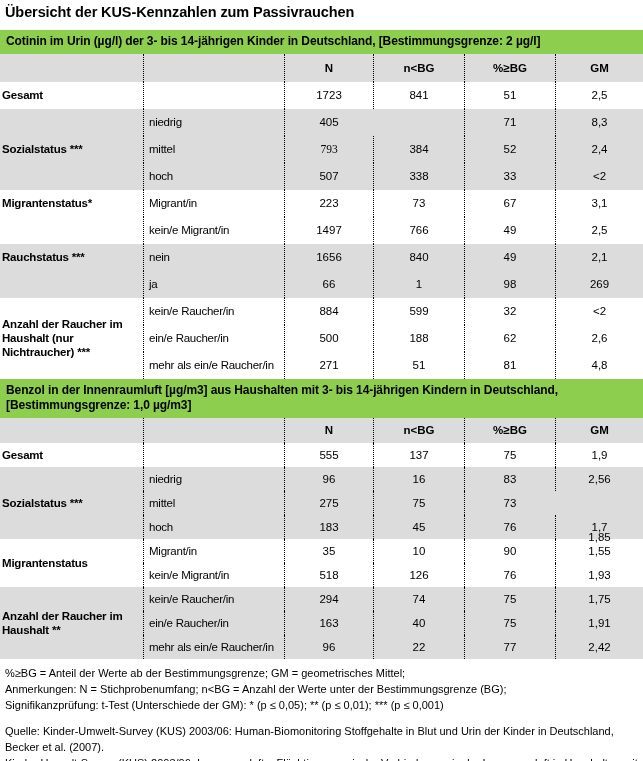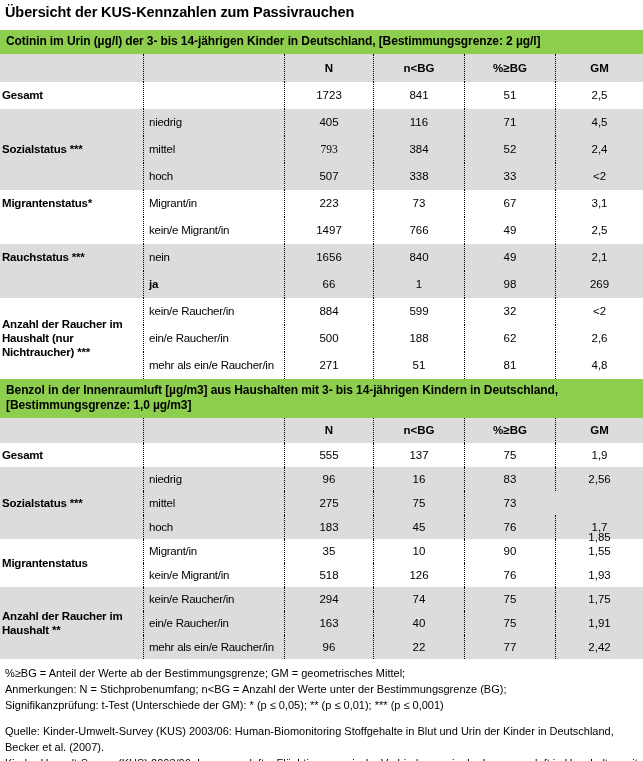--- a/index.html
+++ b/index.html
@@ -50,23 +50,22 @@
           <div class="sub bl" style="grid-row: 1;"></div>
           <div class="val bl" style="grid-area: 1 / 3;">1723</div>
           <div class="val bl" style="grid-area: 1 / 4;">841</div>
           <div class="val bl" style="grid-area: 1 / 5;">51</div>
           <div class="val bl" style="grid-area: 1 / 6;">2,5</div>
         </div>
         <div class="group shaded">
           <div class="glabel" style="grid-row: 1 / span 3;">Sozialstatus ***</div>
           <div class="sub bl" style="grid-row: 1;">niedrig</div>
           <div class="val bl" style="grid-area: 1 / 3;">405</div>
-          <div class="val bl" style="grid-area: 1 / 4;">116</div>
           <div class="val bl" style="grid-area: 1 / 5;">71</div>
-          <div class="val bl" style="grid-area: 1 / 6;">4,5</div>
+          <div class="val bl" style="grid-area: 1 / 6;">8,3</div>
           <div class="sub bl" style="grid-row: 2;">mittel</div>
           <div class="val bl" style="grid-area: 2 / 3; font-family: Liberation Serif, serif;">793</div>
           <div class="val bl" style="grid-area: 2 / 4;">384</div>
           <div class="val bl" style="grid-area: 2 / 5;">52</div>
           <div class="val bl" style="grid-area: 2 / 6;">2,4</div>
           <div class="sub bl" style="grid-row: 3;">hoch</div>
           <div class="val bl" style="grid-area: 3 / 3;">507</div>
           <div class="val bl" style="grid-area: 3 / 4;">338</div>
           <div class="val bl" style="grid-area: 3 / 5;">33</div>
           <div class="val bl" style="grid-area: 3 / 6;">&lt;2</div>
@@ -84,21 +83,21 @@
           <div class="val bl" style="grid-area: 2 / 5;">49</div>
           <div class="val bl" style="grid-area: 2 / 6;">2,5</div>
         </div>
         <div class="group shaded">
           <div class="glabel top" style="grid-row: 1 / span 2;">Rauchstatus ***</div>
           <div class="sub bl" style="grid-row: 1;">nein</div>
           <div class="val bl" style="grid-area: 1 / 3;">1656</div>
           <div class="val bl" style="grid-area: 1 / 4;">840</div>
           <div class="val bl" style="grid-area: 1 / 5;">49</div>
           <div class="val bl" style="grid-area: 1 / 6;">2,1</div>
-          <div class="sub bl" style="grid-row: 2; font-weight: bold;">ja</div>
+          <div class="sub bl" style="grid-row: 2;">ja</div>
           <div class="val bl" style="grid-area: 2 / 3;">66</div>
           <div class="val bl" style="grid-area: 2 / 4;">1</div>
           <div class="val bl" style="grid-area: 2 / 5;">98</div>
           <div class="val bl" style="grid-area: 2 / 6;">269</div>
         </div>
         <div class="group">
           <div class="glabel" style="grid-row: 1 / span 3;">Anzahl der Raucher im Haushalt (nur Nichtraucher) ***</div>
           <div class="sub bl" style="grid-row: 1;">kein/e Raucher/in</div>
           <div class="val bl" style="grid-area: 1 / 3;">884</div>
           <div class="val bl" style="grid-area: 1 / 4;">599</div>

